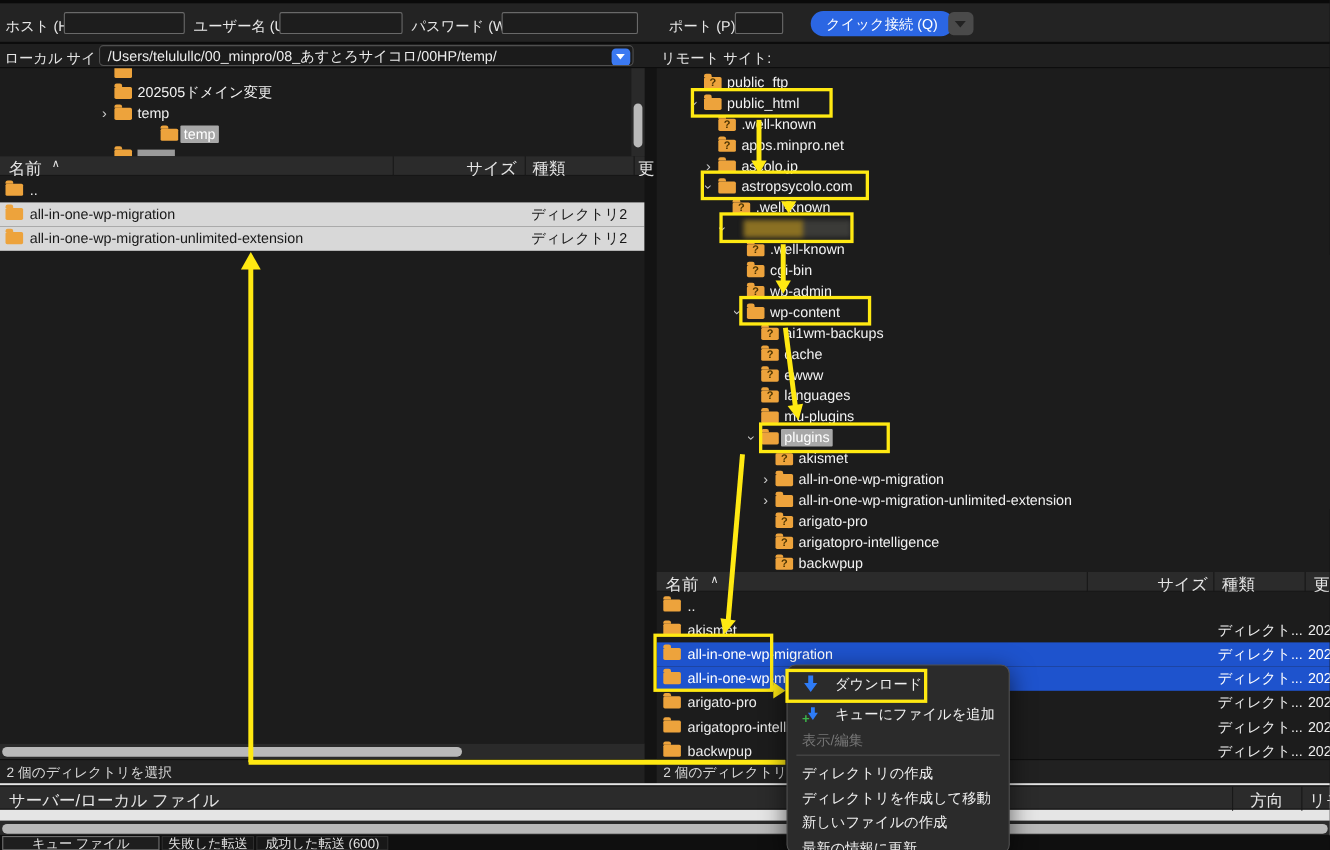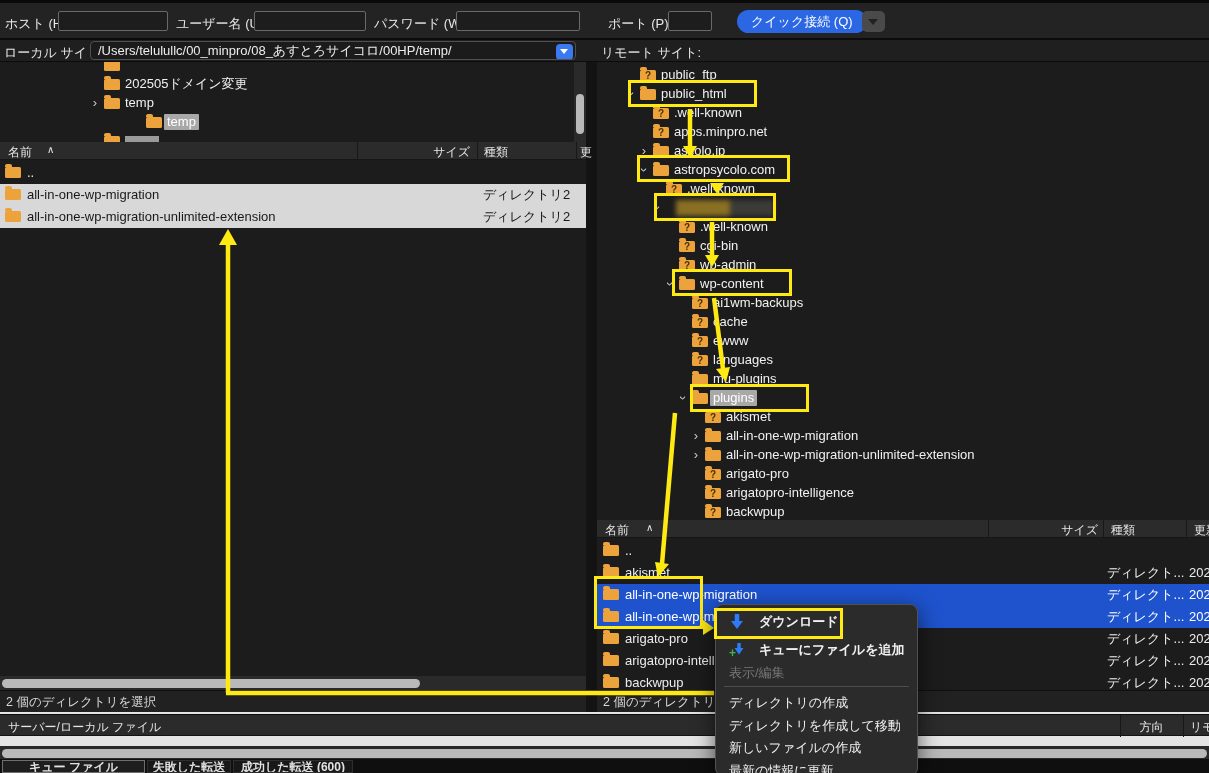--- a/index.html
+++ b/index.html
@@ -16,21 +16,21 @@
   .qcdd::after{content:"";position:absolute;left:6px;top:8px;border-left:5px solid transparent;border-right:5px solid transparent;border-top:6px solid #222;}
   
   .pathbar{left:0;top:40px;width:1209px;height:22px;background:#1f1f1f;border-bottom:1px solid #0c0c0c;box-sizing:border-box;}
   .plabel{position:absolute;top:4px;font-size:13px;color:#e4e4e4;white-space:nowrap;}
   .combo{position:absolute;top:1px;height:19px;background:#1b1b1b;border:1px solid #4f4f4f;border-radius:4px;box-sizing:border-box;color:#ececec;font-size:13px;line-height:17px;padding-left:7px;white-space:nowrap;overflow:hidden;}
   .combo-chevron{position:absolute;top:2px;width:17px;height:16px;background:#3b79f2;border:none;border-radius:4px;}
   .combo-chevron::after{content:"";position:absolute;left:4px;top:5px;border-left:4.5px solid transparent;border-right:4.5px solid transparent;border-top:5.5px solid #fff;}
   
   .pane{background:#1c1c1c;}
   .hdr{background:#2b2b2b;border-bottom:1px solid #161616;box-sizing:border-box;}
-  .hcell{position:absolute;top:2px;font-size:12px;color:#e6e6e6;white-space:nowrap;}
+  .hcell{position:absolute;top:2px;font-size:15px;color:#e6e6e6;white-space:nowrap;}
   .hsep{position:absolute;top:0;width:1px;height:18px;background:#181818;}
   .statusbar{background:#212121;border-top:1px solid #0f0f0f;box-sizing:border-box;font-size:12.5px;color:#d8d8d8;}
   .statusbar span{position:absolute;left:6px;top:3px;white-space:nowrap;}
   
   .trow{position:absolute;left:0;right:0;height:19px;}
   .tlabel{position:absolute;top:1.5px;font-size:13px;line-height:16px;color:#f1f1f1;white-space:nowrap;}
   .tsel{background:#a8a8a8;color:#fff;padding:0 3px;margin-left:-3px;border-radius:1px;}
   .expander{position:absolute;top:1px;width:14px;height:16px;color:#c9c9c9;font-size:13px;line-height:16px;text-align:center;}
   .expander.open{transform:rotate(90deg);}
   .folder{position:absolute;top:4px;width:16px;height:11px;background:#eda33c;border-radius:1.5px;text-align:center;font-size:10px;line-height:11px;font-weight:bold;color:#4a3300;}
@@ -41,28 +41,28 @@
   
   .lrow{position:absolute;left:0;width:100%;height:22px;font-size:13px;color:#ededed;}
   .lrow .cell{position:absolute;top:0;line-height:22px;white-space:nowrap;}
   .lrow.sel-light{background:#d8d8d8;color:#181818;}
   .lrow.sel-blue{background:#1e53cd;color:#fff;}
   
   .sbtrack{background:#2a2a2a;}
   .sbthumb{background:#b9b9b9;border-radius:5px;}
   
   .qhdr{background:#2b2b2b;border-top:1px solid #0e0e0e;border-bottom:1px solid #141414;box-sizing:border-box;}
-  .tabbar{background:#0f0f0f;font-weight:bold;}
+  .tabbar{background:#0f0f0f;}
   .tab{position:absolute;top:1px;height:13px;font-size:12px;line-height:13px;text-align:center;color:#e2e2e2;background:#181818;border:1px solid #2e2e2e;box-sizing:border-box;white-space:nowrap;overflow:hidden;}
   .tab.active{background:#1e1e1e;border-color:#6e6e6e;}
   
   .menu{left:715px;top:604px;width:203px;height:172px;background:#2b2b2b;border:1px solid #515151;border-radius:8px;box-shadow:0 6px 22px rgba(0,0,0,.6);z-index:40;box-sizing:border-box;}
   .mitem{position:absolute;left:6px;right:6px;height:23px;font-size:13px;color:#f0f0f0;line-height:23px;white-space:nowrap;}
   .mitem .mtext{position:absolute;left:7px;top:0;}
-  .mitem.icon .mtext{left:37px;font-weight:bold;}
+  .mitem.icon .mtext{left:37px;}
   .mitem.disabled{color:#767676;}
   .micon{position:absolute;left:7px;top:3px;width:18px;height:17px;}
   .msep{position:absolute;left:8px;right:8px;height:1px;background:#4d4d4d;}
   
   .anno-box{position:absolute;border:3.5px solid #ffe912;box-sizing:border-box;z-index:31;pointer-events:none;}
   .anno-text{position:absolute;z-index:33;color:#fff;font-size:30px;font-weight:800;letter-spacing:1px;white-space:nowrap;pointer-events:none;
     text-shadow:-2px -2px 0 #000,2px -2px 0 #000,-2px 2px 0 #000,2px 2px 0 #000,-2.5px 0 0 #000,2.5px 0 0 #000,0 -2.5px 0 #000,0 2.5px 0 #000;}
   #arrows{position:absolute;left:0;top:0;z-index:30;pointer-events:none;}
 </style>
 </head>

